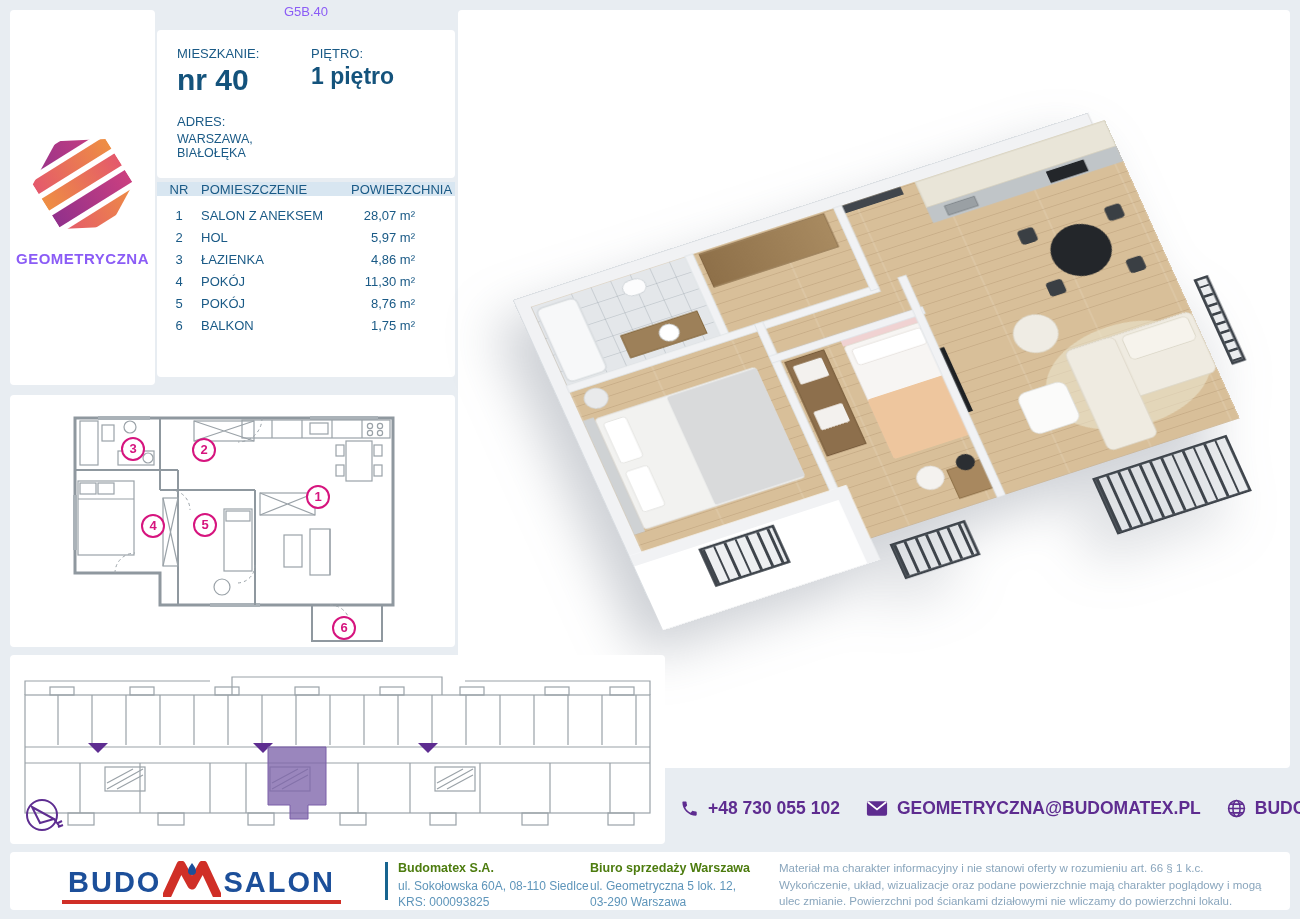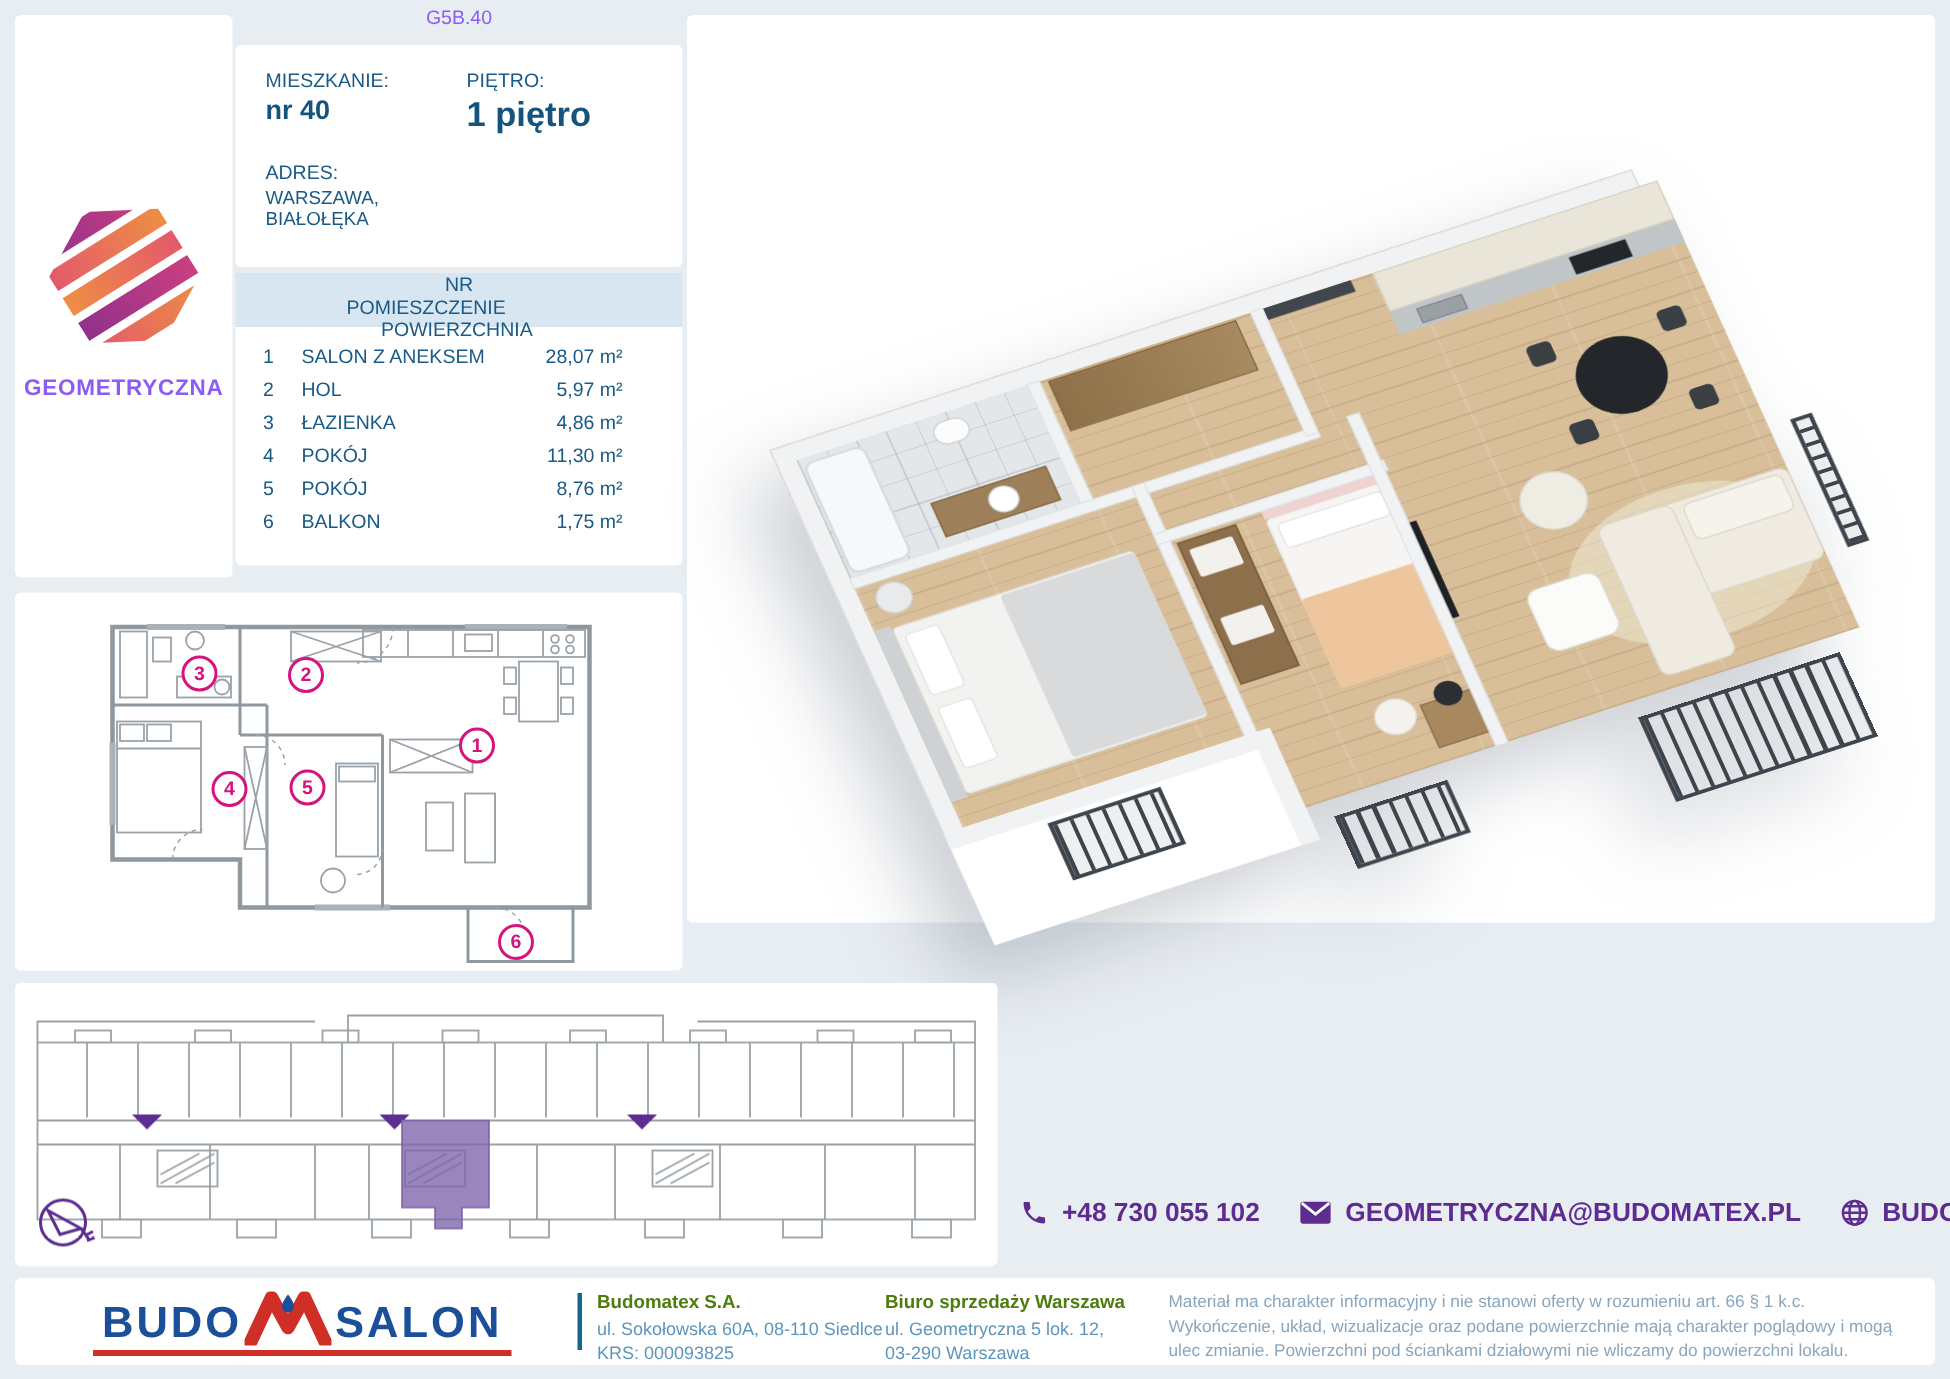--- a/index.html
+++ b/index.html
@@ -14,46 +14,46 @@
   
   .logo-card { left:10px; top:10px; width:145px; height:375px; }
   .logo-hex { position:absolute; left:17px; top:118px; }
   .brand-name { position:absolute; left:0; top:240px; width:100%; text-align:center;
                 font-size:15px; font-weight:bold; letter-spacing:.5px; color:#8b5cf6; }
 
   
   .info-card { left:157px; top:30px; width:298px; height:148px; padding:16px 20px; }
   .info-grid { display:grid; grid-template-columns:134px 1fr; grid-row-gap:18px; }
   .lbl { font-size:13px; color:#1a5a86; margin-bottom:3px; }
-  .big { font-size:18px; font-weight:bold; color:#14537c; line-height:1.05; }
+  .big { font-size:30px; font-weight:bold; color:#14537c; line-height:1.05; }
   .mid { font-size:23px; font-weight:bold; color:#14537c; line-height:1.1; }
   .addr1 { font-size:12.5px; font-weight:bold; color:#14537c; margin-top:2px; }
   .addr2 { font-size:12.5px; color:#1a5a86; margin-top:2px; }
 
   
   .table-card { left:157px; top:182px; width:298px; height:195px; font-size:13px; color:#1a5a86; }
-  .thead { display:flex; background:#d8e6f1; height:36px; align-items:center;flex-direction:column; }
+  .thead { display:flex; background:#d8e6f1; height:14px; align-items:center; }
   .trow  { display:flex; height:22px; align-items:center; }
   .tbody { padding-top:8px; }
   .c-nr   { width:44px; text-align:center; }
   .c-name { width:150px; }
   .c-area { width:84px; text-align:right; padding-right:20px; }
   .thead .c-area { width:104px; padding-right:20px; }
 
   
   .plan2d-card { left:10px; top:395px; width:445px; height:252px; }
   .badge { position:absolute; width:24px; height:24px; border:2px solid #d6147e; border-radius:50%;
            color:#d6147e; font-size:13px; font-weight:bold; text-align:center; line-height:20px;
            background:#fff; transform:translate(-50%,-50%); }
 
   
   .building-card { left:10px; top:655px; width:655px; height:189px; }
 
   
-  .render-card { left:458px; top:10px; width:832px; height:605px; }
+  .render-card { left:458px; top:10px; width:832px; height:758px; }
   .scene { position:absolute; left:0; top:0; width:832px; height:740px;
            filter:drop-shadow(-20px 26px 26px rgba(90,100,115,.30)); }
   .plan3d { position:absolute; left:90px; top:150px; width:640px; height:392px;
             background:#d8bf99; border:14px solid #f1f2f4; outline:1px solid #d9dde1;
             transform:rotateX(32deg) rotateZ(-21deg) scale(.96); transform-origin:50% 50%; }
   .p { position:absolute; }
   .wood { background:
       repeating-linear-gradient(0deg, rgba(120,85,50,.16) 0 1px, rgba(0,0,0,0) 1px 13px),
       repeating-linear-gradient(90deg, rgba(255,255,255,.10) 0 2px, rgba(0,0,0,0) 2px 90px),
       #d8bf99; }

